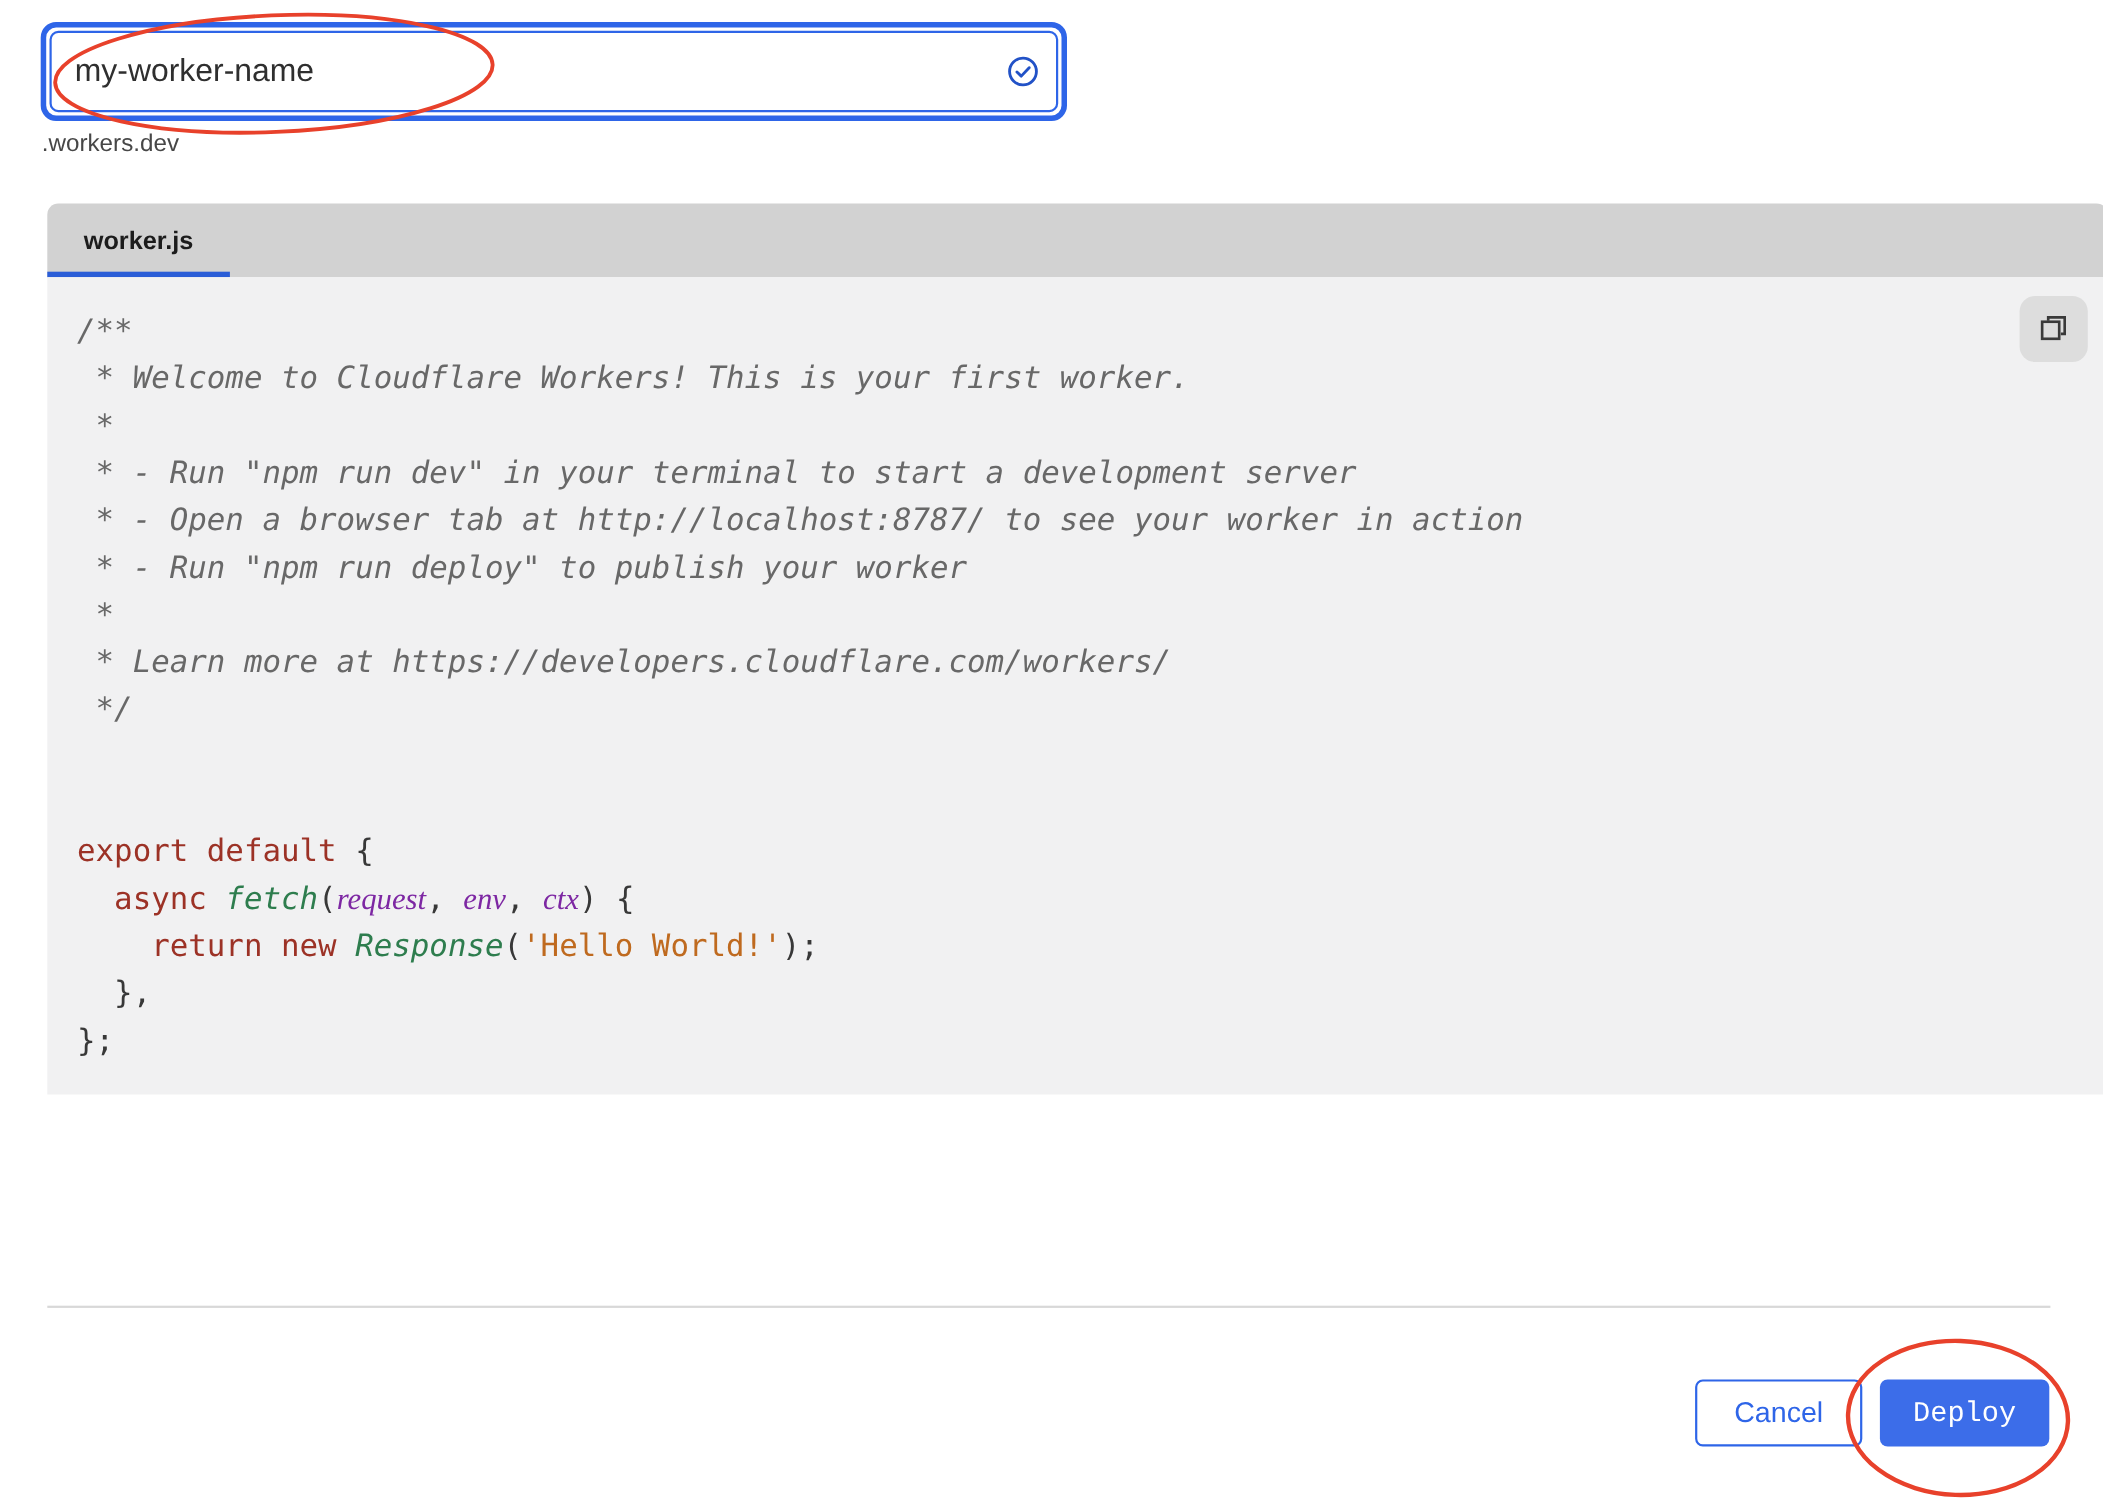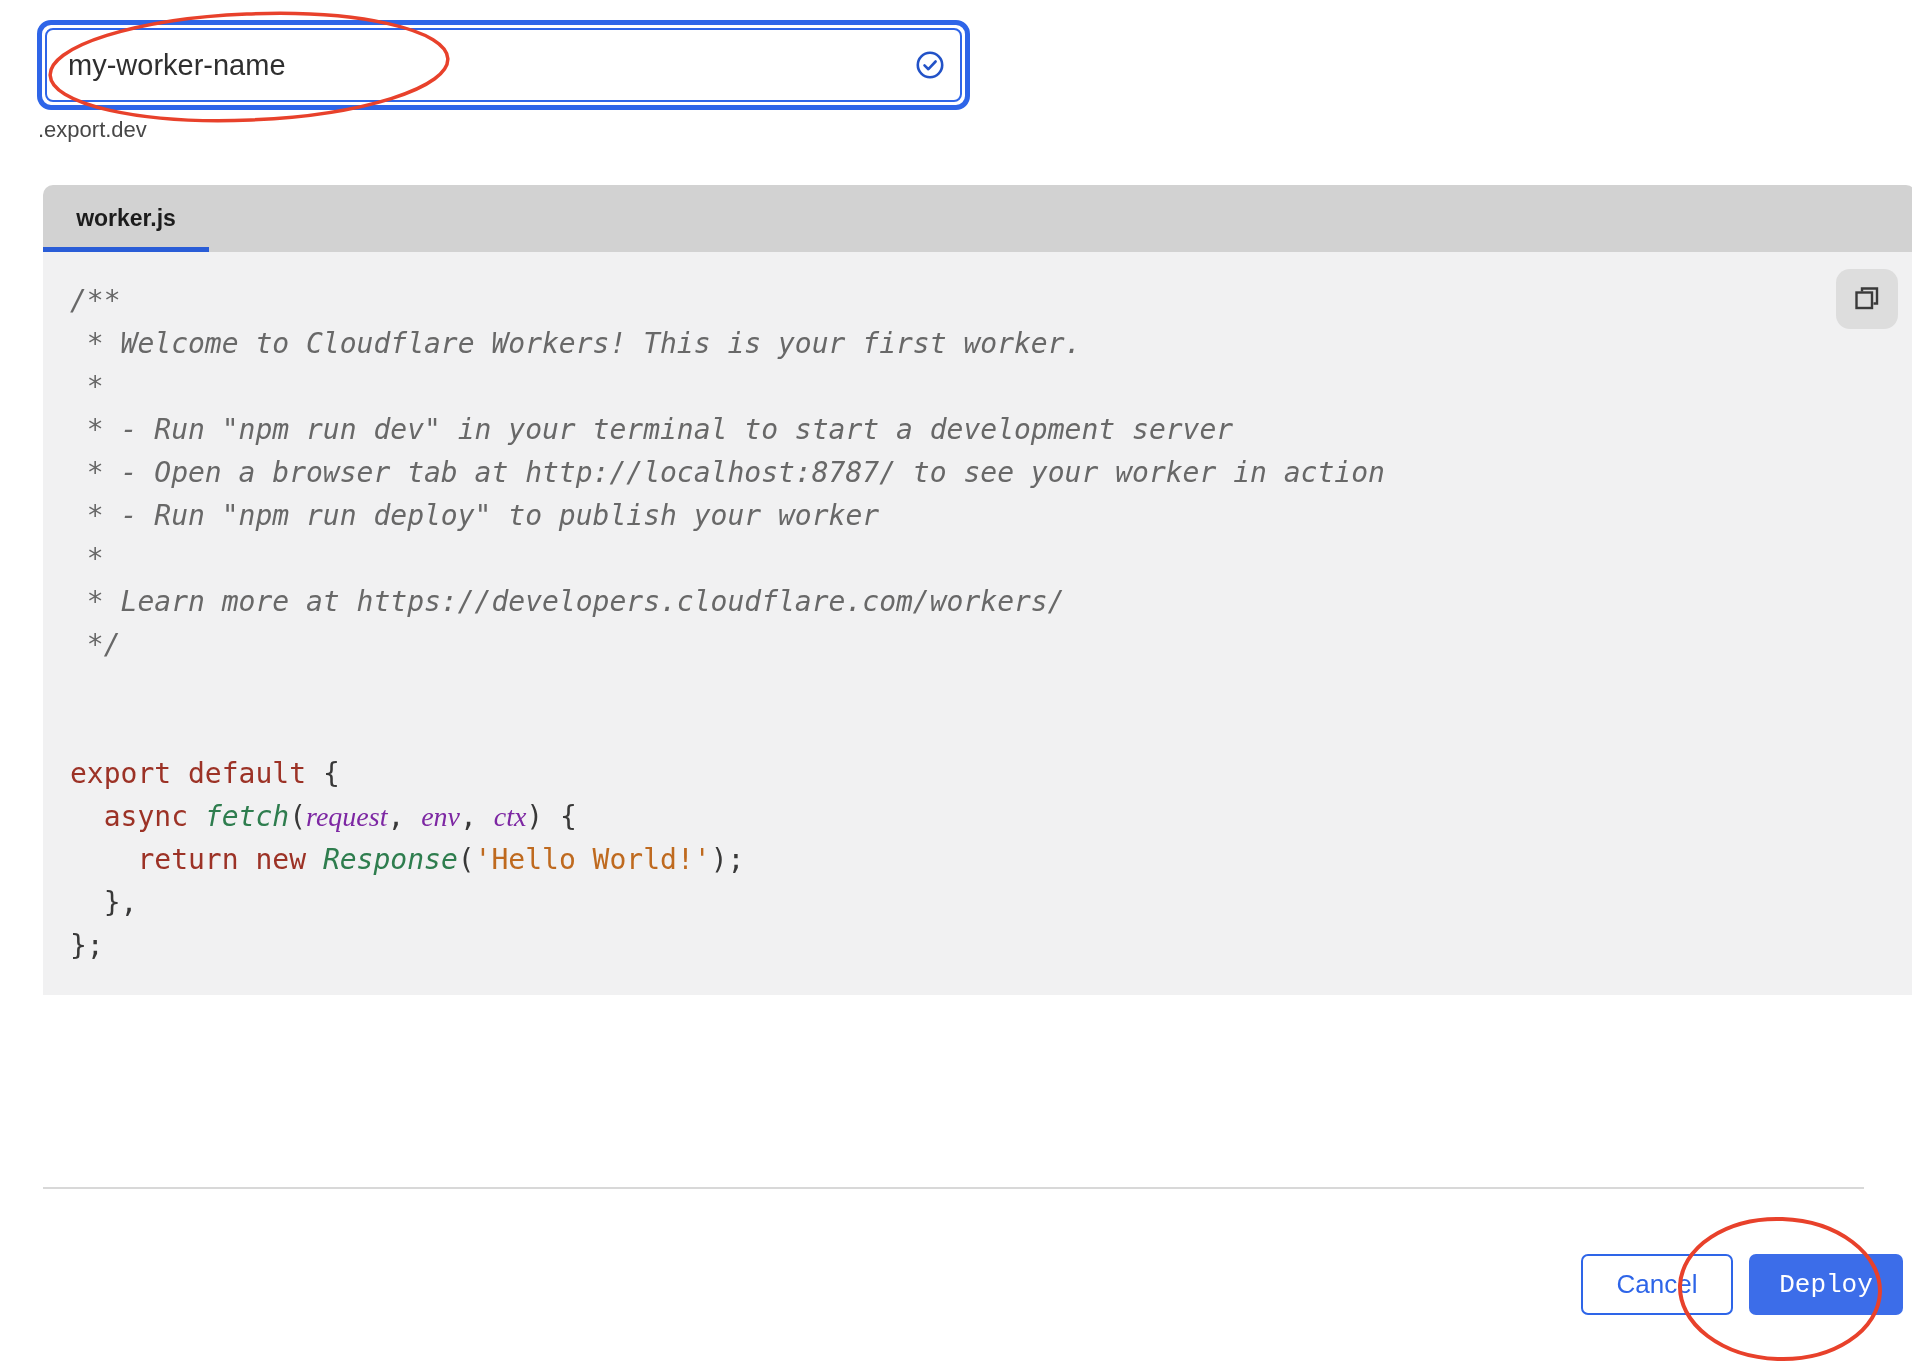--- a/index.html
+++ b/index.html
@@ -63,21 +63,21 @@
     position: absolute; top: 17px; right: 18px; width: 62px; height: 60px;
     background: #dddddd; border: none; border-radius: 14px;
     display: flex; align-items: center; justify-content: center; cursor: pointer;
   }
 
   
   .divider { left: 43px; top: 1187px; width: 1821px; height: 2px; background: #d8d8d8; }
   .btn {
     position: absolute; top: 1254px; height: 61px; border-radius: 7px;
     font-family: "Liberation Sans", sans-serif; font-size: 26px;
-    display: flex; align-items: center; justify-content: center; cursor: pointer; margin-left: 40px;
+    display: flex; align-items: center; justify-content: center; cursor: pointer;
   }
   .btn-cancel {
     left: 1541px; width: 152px; background: #ffffff;
     border: 2px solid var(--accent); color: var(--accent);
   }
   .btn-deploy {
     left: 1709px; width: 154px; background: var(--deploy); border: none; color: #ffffff; font-family: Liberation Mono, monospace;
   }
 
   
@@ -92,21 +92,21 @@
     <span class="check-wrap">
       <svg width="28" height="28" viewBox="0 0 28 28" fill="none">
         <circle cx="14" cy="14" r="12.2" stroke="#2252c7" stroke-width="2.6"></circle>
         <path d="M8.5 14.4 L12.4 18.2 L19.6 10.5" stroke="#2252c7" stroke-width="2.6" stroke-linecap="round" stroke-linejoin="round" fill="none"></path>
       </svg>
     </span>
   </div>
 </div>
 
 <div class="abs helper-line">
-  <span>.export.dev</span>
+  <span>.workers.dev</span>
 </div>
 
 <div class="abs editor-panel">
   <div class="tab-bar">
     <div class="tab">
       <span>worker.js</span>
       <span class="tab-underline"></span>
     </div>
   </div>
   <div class="code-area">

